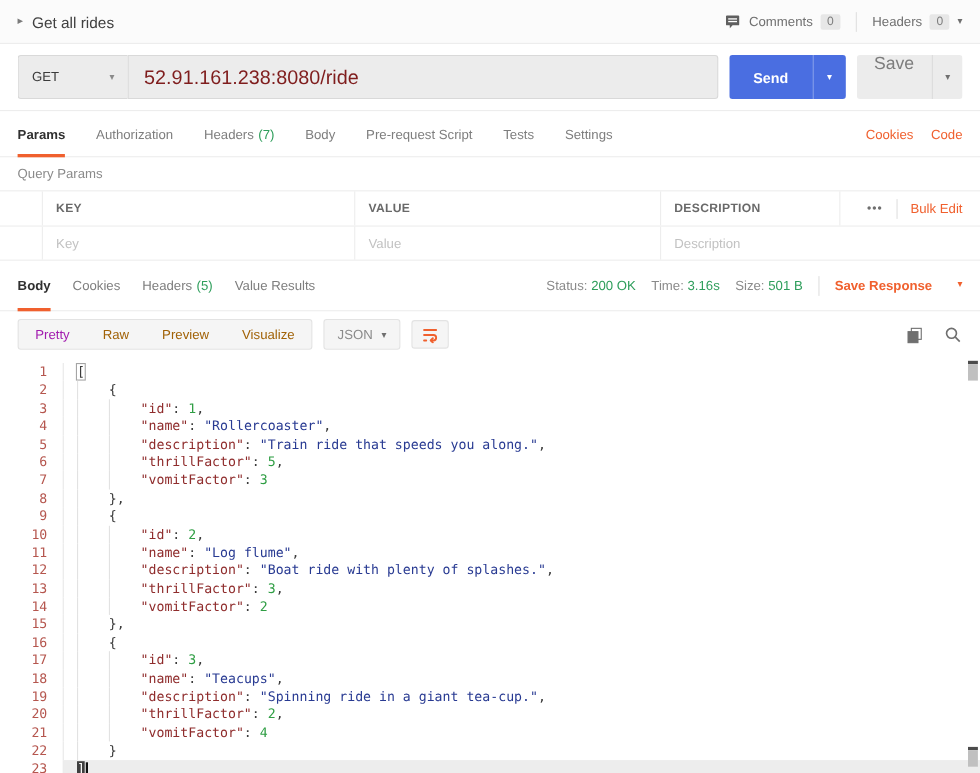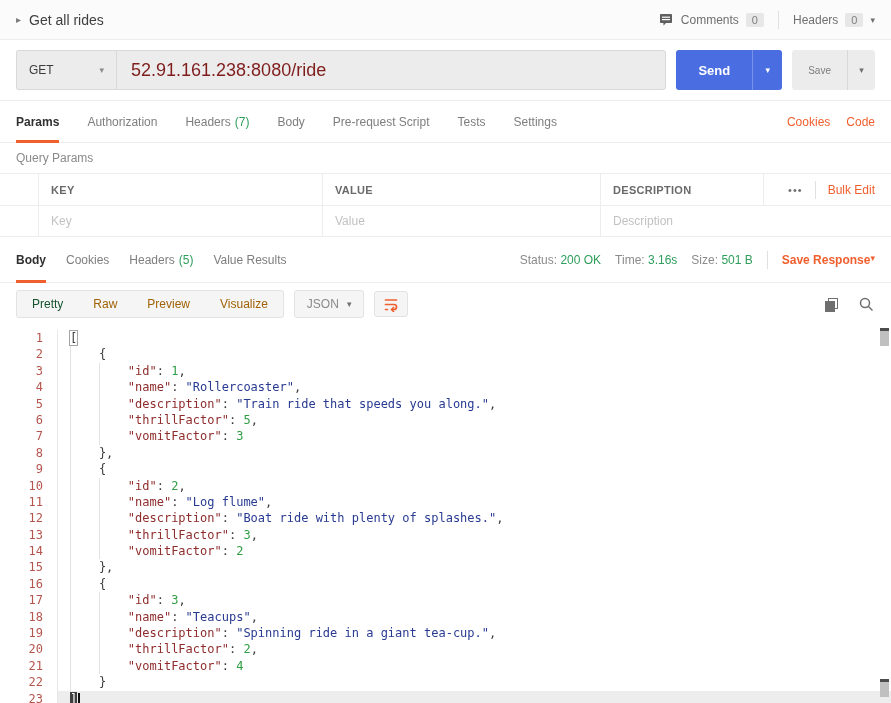--- a/index.html
+++ b/index.html
@@ -19,21 +19,21 @@
 
   
   .reqrow { height:61px; flex:0 0 61px; background:#fff; border-bottom:1px solid #ededed; display:flex; align-items:center; padding:0 16px; gap:10px; }
   .urlgroup { display:flex; flex:1; height:40px; }
   .method { width:100px; background:#ececec; border:1px solid #d9d9d9; border-right:none; border-radius:3px 0 0 3px; display:flex; align-items:center; justify-content:space-between; padding:0 12px; color:#3b3b3b; font-size:12px; cursor:pointer; }
   .urlbox { flex:1; background:#ececec; border:1px solid #d9d9d9; border-radius:0 3px 3px 0; display:flex; align-items:center; }
   .urlbox input { width:100%; border:none; background:transparent; outline:none; font-family:"Liberation Sans",sans-serif; font-size:18px; color:#7f1d1d; padding:0 14px; }
   .splitbtn { display:flex; height:40px; border-radius:3px; overflow:hidden; }
   .send-main { background:var(--c-blue); color:#fff; font-size:13px; font-weight:600; padding:0 22px; display:flex; align-items:center; cursor:pointer; }
   .send-caret { background:var(--c-blue); border-left:1px solid rgba(255,255,255,.25); width:30px; display:flex; align-items:center; justify-content:center; color:#fff; cursor:pointer; }
-  .save-main { background:#ececec; color:#7d7d7d; font-size:10px; padding:0 16px; display:flex; align-items:center; cursor:pointer; }
+  .save-main { background:#ececec; color:#7d7d7d; font-size:16px; padding:0 16px; display:flex; align-items:flex-start; cursor:pointer; }
   .save-caret { background:#ececec; border-left:1px solid #d9d9d9; width:28px; display:flex; align-items:center; justify-content:center; color:#8a8a8a; cursor:pointer; }
 
   
   .tabsrow { height:42px; flex:0 0 42px; border-bottom:1px solid #ededed; display:flex; align-items:stretch; justify-content:space-between; padding:0 16px; }
   .tabs { display:flex; gap:28px; }
   .tab { display:flex; align-items:center; color:#7e7e7e; font-size:12px; cursor:pointer; position:relative; }
   .tab.active { color:#303030; font-weight:600; }
   .tab.active::after { content:""; position:absolute; left:0; right:0; bottom:-1px; height:3px; background:var(--c-accent); }
   .cnt { color:var(--c-green); margin-left:4px; }
   .tabsrow-right { display:flex; align-items:center; gap:16px; }
@@ -49,29 +49,29 @@
   .phead { font-size:11px; font-weight:700; color:#696969; letter-spacing:.3px; }
   .pcell input { width:100%; border:none; outline:none; background:transparent; font-family:"Liberation Sans",sans-serif; font-size:12px; color:#3b3b3b; }
   .pcell input::placeholder { color:#c2c2c2; }
   .actions { justify-content:flex-end; gap:12px; padding-right:16px; }
   .dots { color:#6f6f6f; font-size:11px; letter-spacing:1px; cursor:pointer; }
 
   
   .resprow { height:46px; flex:0 0 46px; }
   .respmeta { display:flex; align-items:center; gap:14px; font-size:12px; color:#8a8a8a; }
   .green { color:var(--c-green); }
-  .save-resp { color:var(--c-accent); font-weight:600; display:flex; align-items:flex-start; gap:0; cursor:pointer; }
+  .save-resp { color:var(--c-accent); font-weight:600; display:flex; align-items:flex-start; gap:23px; cursor:pointer; }
   .save-resp .chev { color:var(--c-accent); }
 
   
   .viewbar { height:42px; flex:0 0 42px; display:flex; align-items:center; justify-content:space-between; padding:0 16px; }
   .viewbar-left { display:flex; align-items:center; gap:10px; }
   .seg { display:flex; background:#f5f5f5; border:1px solid #e3e3e3; border-radius:3px; overflow:hidden; }
   .seg span { padding:6px 15px; color:#a16207; font-size:12px; cursor:pointer; }
-  .seg span.active { color:#14532d; }
+  .seg span.active { color:#a21caf; }
   .langbtn { background:#f5f5f5; border:1px solid #e3e3e3; border-radius:3px; padding:6px 12px; color:#8a8a8a; font-size:12px; display:flex; gap:8px; align-items:center; cursor:pointer; }
   .wrapbtn { background:#f5f5f5; border:1px solid #e3e3e3; border-radius:3px; padding:4px 8px; display:flex; align-items:center; cursor:pointer; }
   .viewbar-right { display:flex; align-items:center; gap:18px; }
 
   
   .code-area { flex:1; position:relative; overflow:hidden; font-family:"DejaVu Sans Mono","Liberation Mono",monospace; font-size:12px; padding-top:5px; }
   .code-line { display:flex; line-height:16.4px; height:16.4px; }
   .gut { flex:0 0 58px; text-align:right; padding-right:14px; color:var(--c-ln); border-right:1px solid #e8e8e8; }
   .cl { flex:1; white-space:pre; padding-left:12px; color:#3b3b3b; }
   .code-line.active .cl { background:#ededed; }

